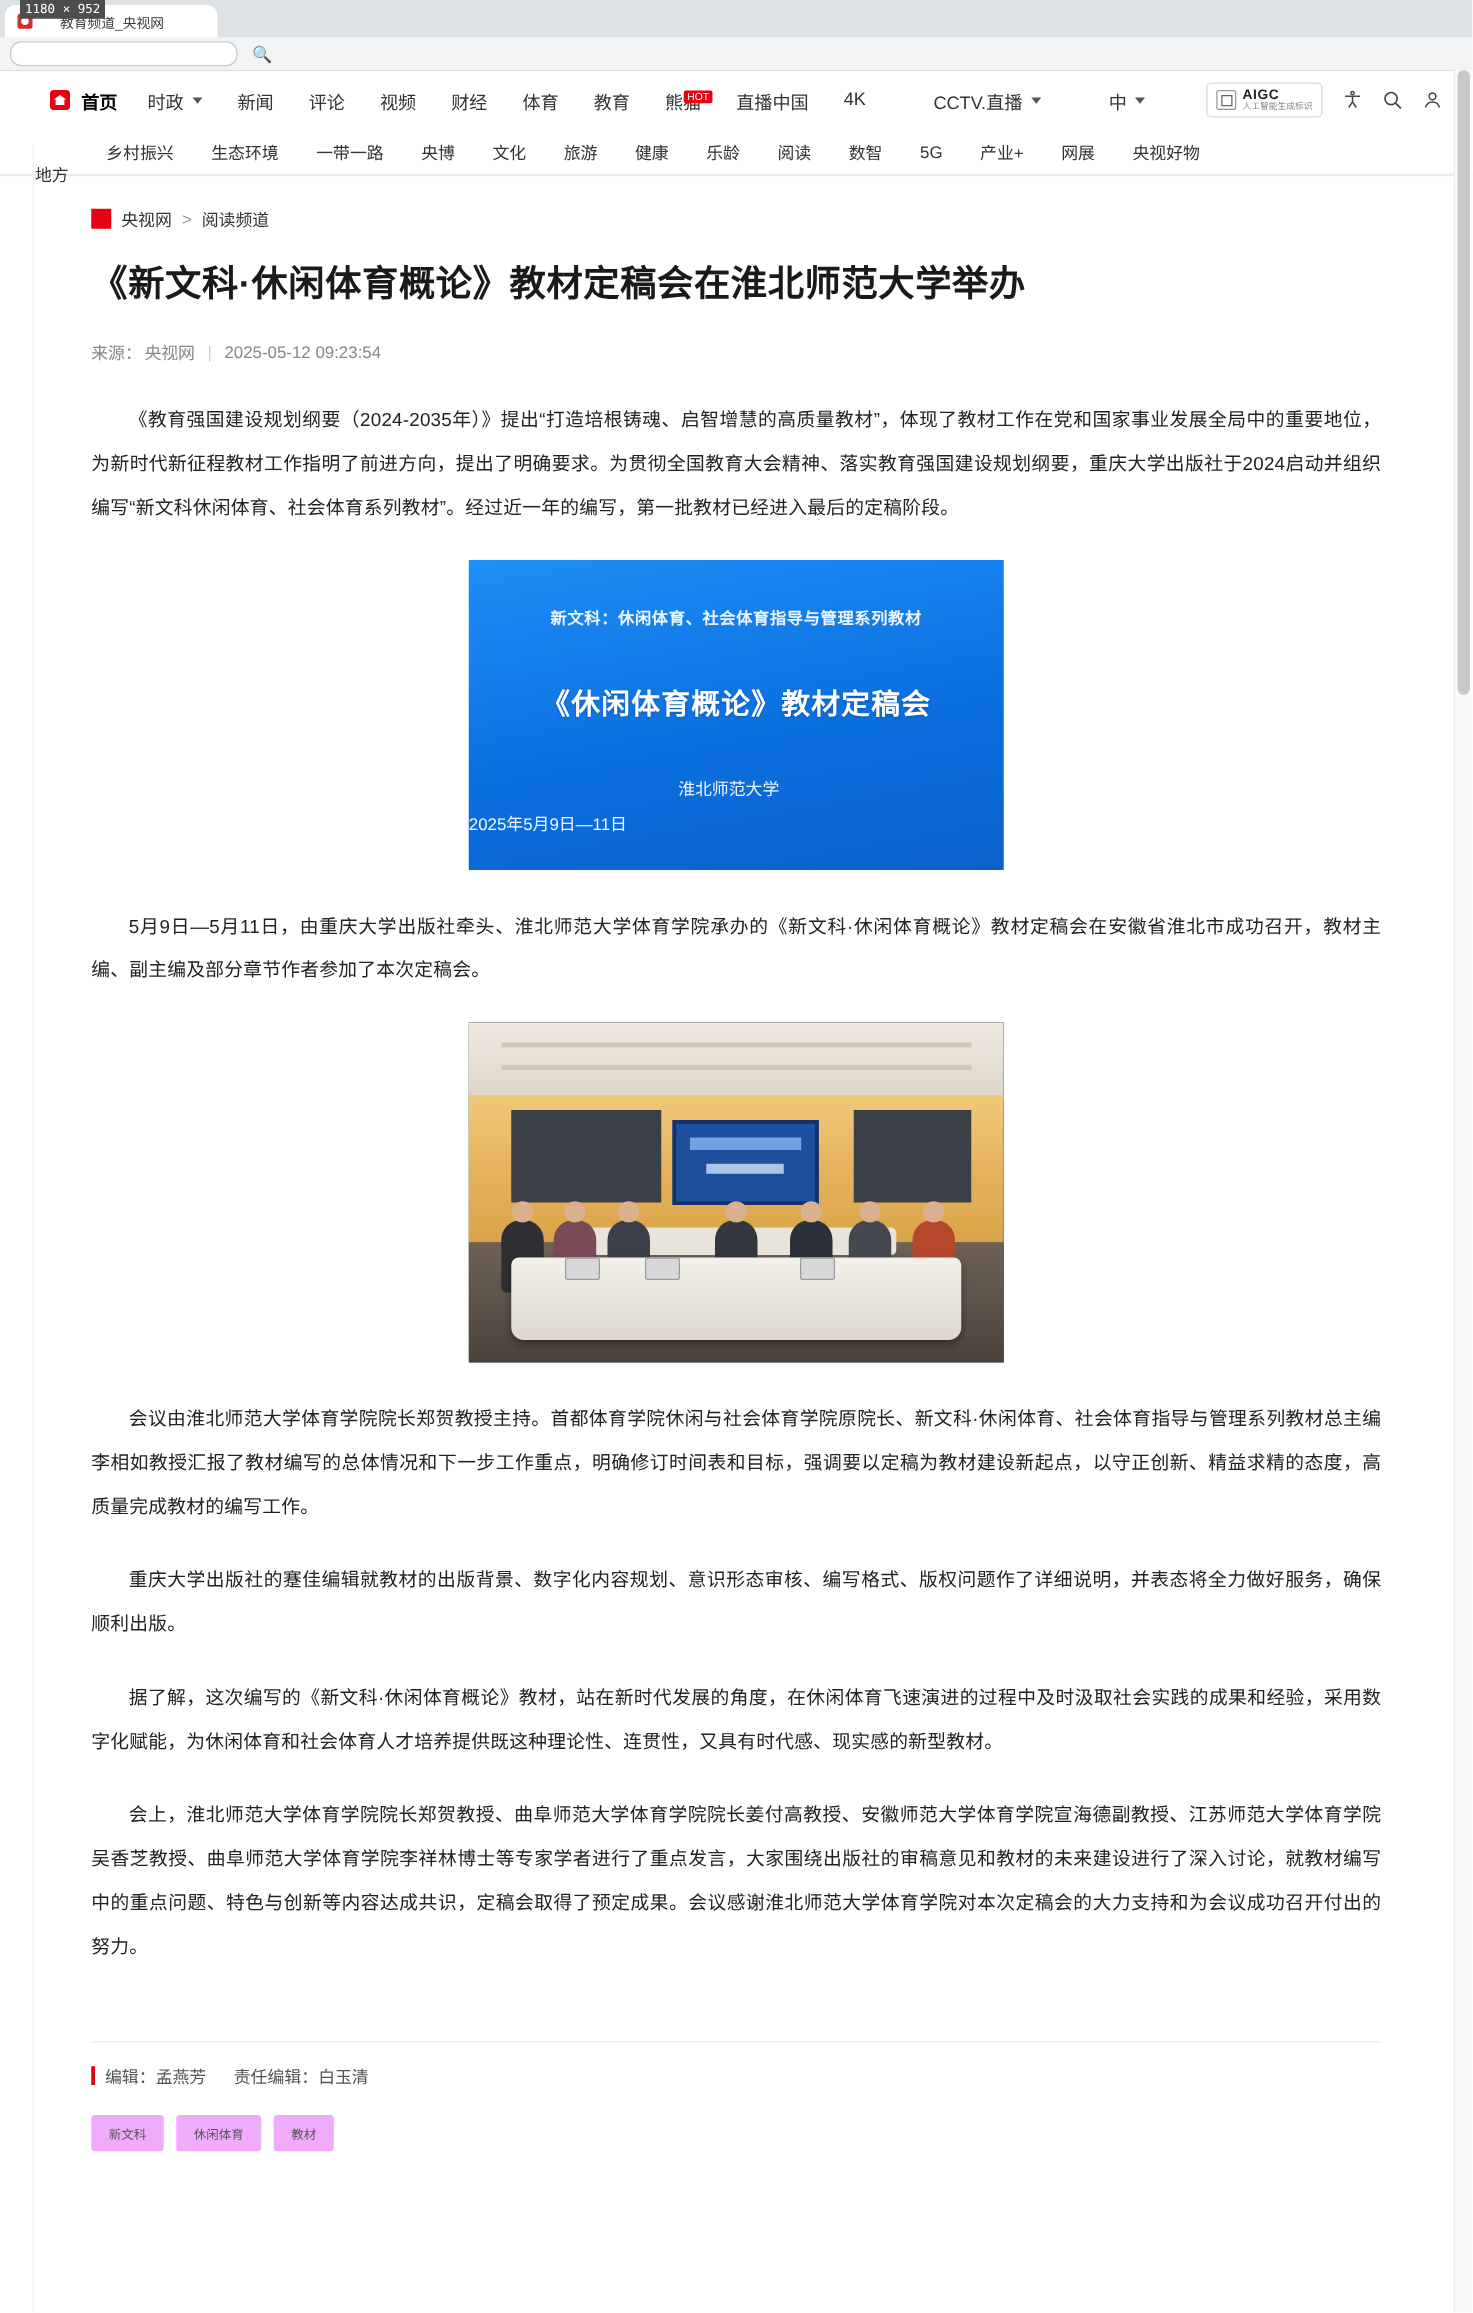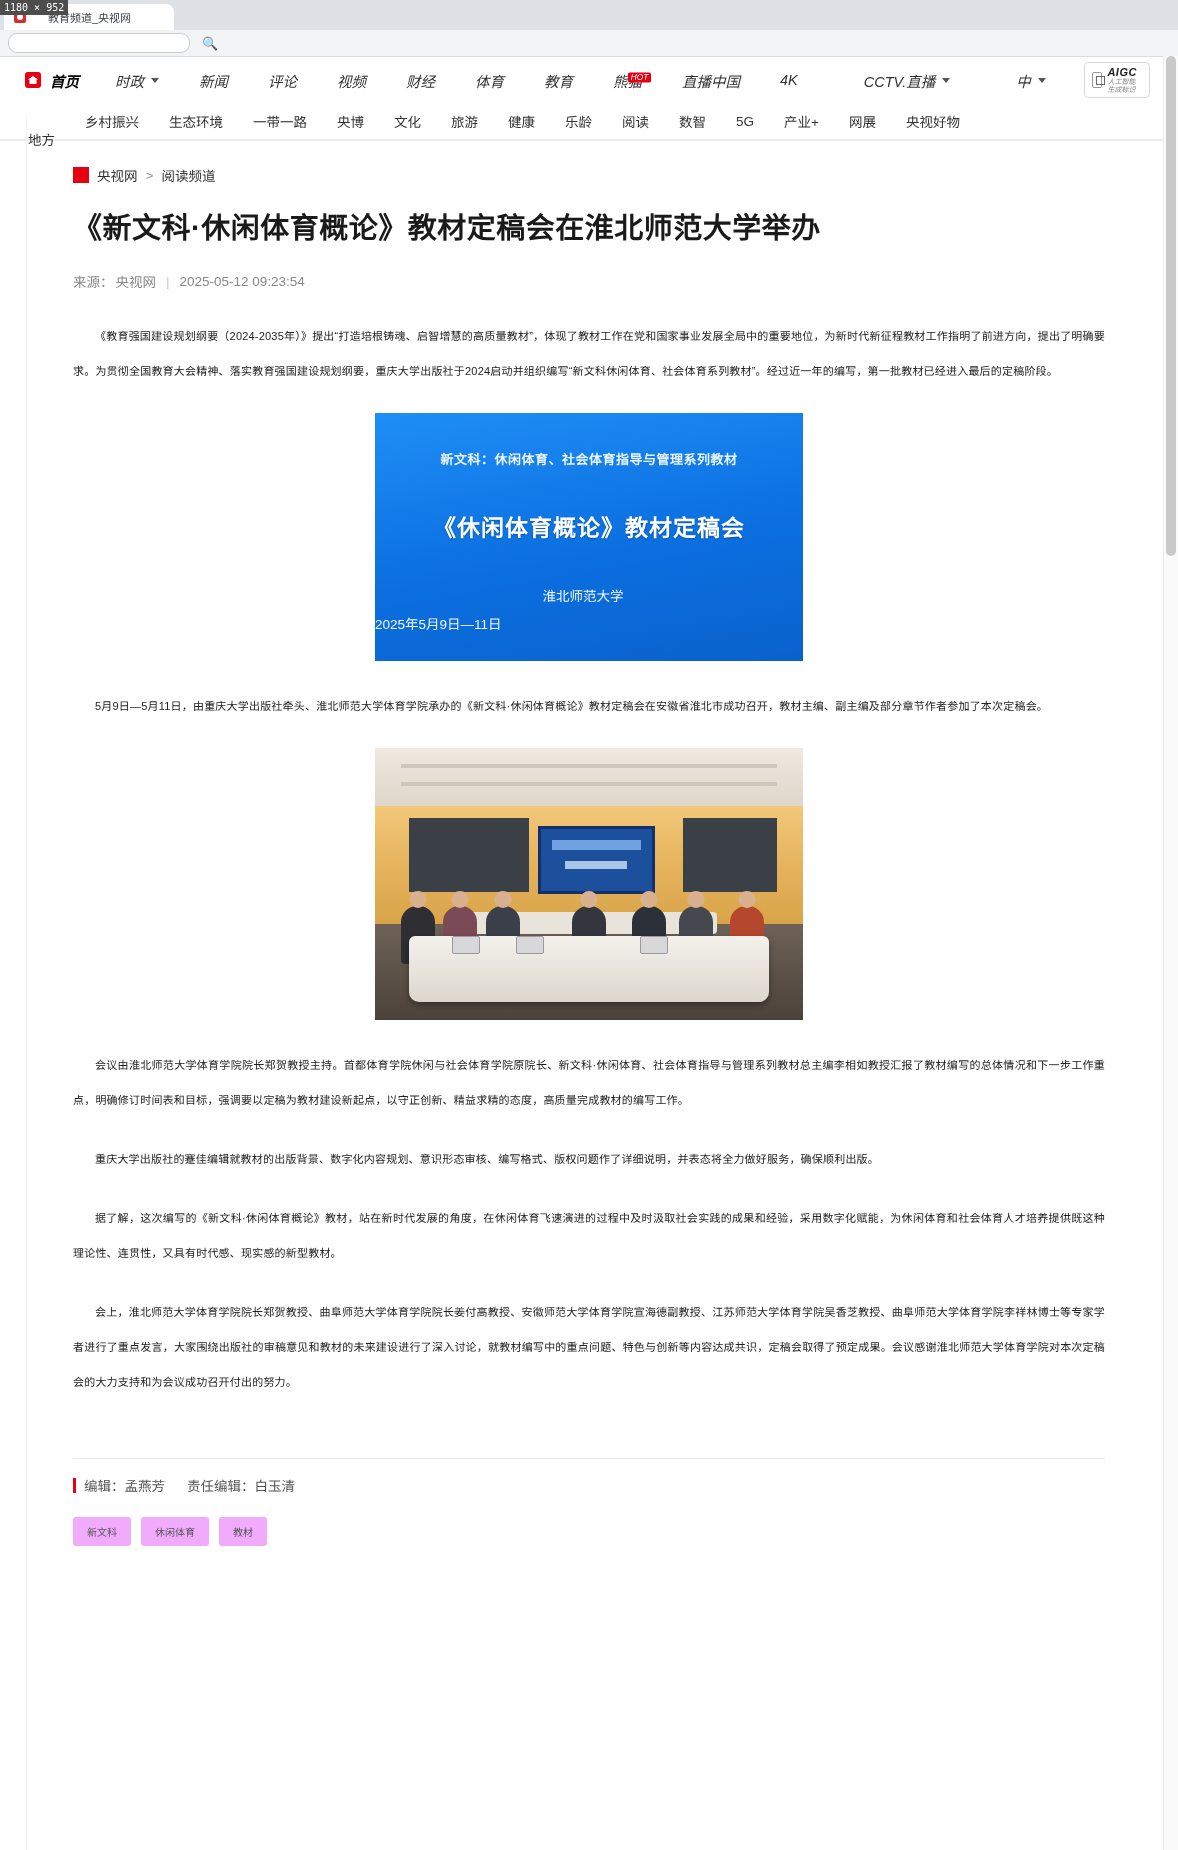--- a/index.html
+++ b/index.html
@@ -74,44 +74,43 @@
   }
   .search-glass {
     margin-left: 12px;
     color: #5f6368;
     font-size: 13px;
   }
 
   
   .size-badge {
     position: absolute;
-    top: 0; left: 0;
+    top: 0; left: 16px;
     background: #4d4d4d;
     color: #ffffff;
     font-size: 10px;
     line-height: 13px;
     padding: 1px 4px;
     font-family: "DejaVu Sans Mono", monospace;
     z-index: 50;
   }
 
   
   .site-header {
     border-bottom: 1px solid #ececec;
     background: #fff;
   }
   .main-nav {
     display: flex;
     align-items: center;
     height: 46px;
-    padding: 0 1px;
+    padding: 0 16px;
     font-size: 14.5px;
     color: #333;
-    gap: 12px;
-    font-style: italic;
+    gap: 0;
   }
   .nav-item {
     padding: 0 14px;
     display: flex;
     align-items: center;
     gap: 4px;
     white-space: nowrap;
     cursor: pointer;
     position: relative;
   }
@@ -243,21 +242,21 @@
     align-items: center;
     gap: 10px;
   }
   .meta-sep { color: #ccc; }
 
   .article-body {
     padding: 0 14px;
     margin-top: 28px;
   }
   .article-body p {
-    font-size: 11px;
+    font-size: 15px;
     line-height: 35px;
     color: #222;
     margin: 0 0 24px 0;
     text-indent: 2em;
     text-align: justify;
     letter-spacing: .2px;
   }
 
   
   .figure { display: flex; justify-content: center; margin: 10px 0 28px; }

